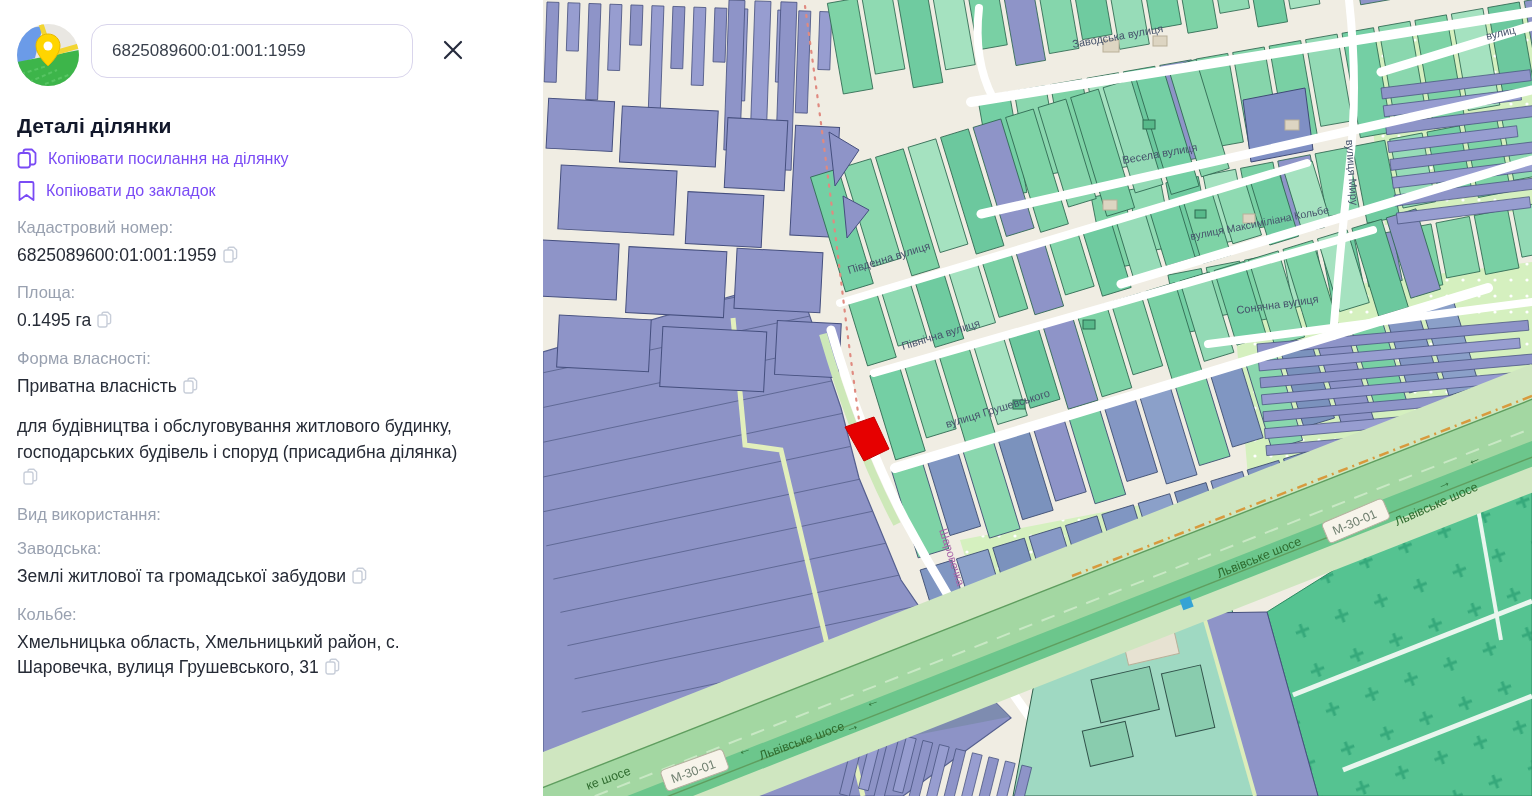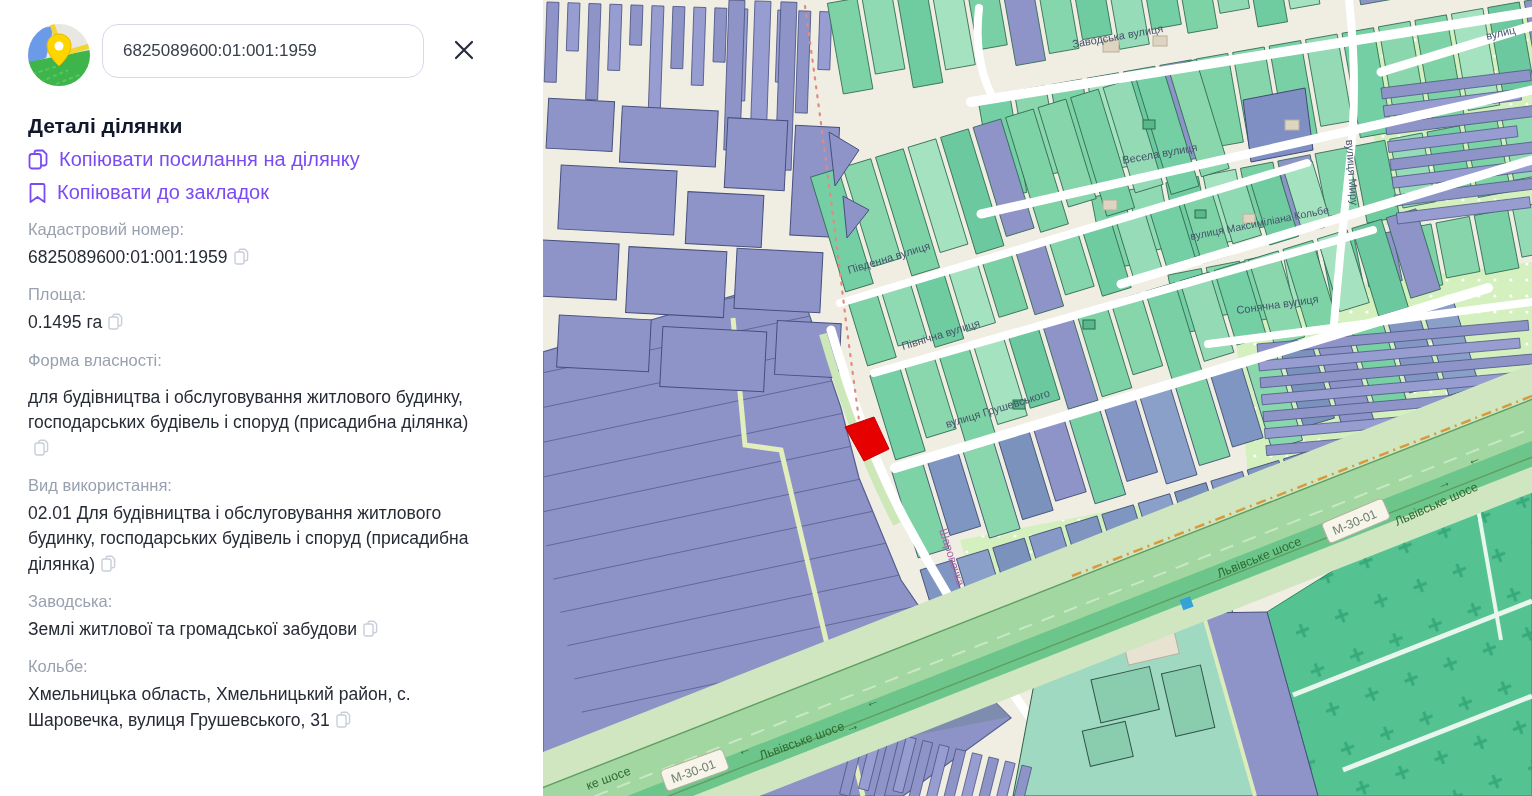--- a/index.html
+++ b/index.html
@@ -1,28 +1,28 @@
 <!DOCTYPE html>
 <html><head>
 <meta charset="utf-8">
 <style>
   html,body{margin:0;padding:0;}
   body{width:1532px;height:796px;overflow:hidden;background:#fff;
        font-family:"Liberation Sans",sans-serif;position:relative;}
-  .sidebar{position:absolute;left:12px;top:0;width:488px;height:796px;background:#ffffff;
+  .sidebar{position:absolute;left:1px;top:0;width:488px;height:796px;background:#ffffff;
            box-sizing:border-box;padding:24px 18px 0 16px;z-index:2;}
   .topbar{display:flex;align-items:flex-start;}
   .logo{width:62px;height:62px;flex:0 0 62px;}
   .search-wrap{flex:1;margin-left:12px;}
   .search-input{width:100%;box-sizing:border-box;height:54px;border:1.5px solid #d9d5ec;
       border-radius:16px;padding:0 20px;font-size:17px;color:#39404c;outline:none;
       font-family:"Liberation Sans",sans-serif;background:#fff;}
   .close-btn{background:none;border:none;padding:4px;margin:10px 2px 0 24px;cursor:pointer;line-height:0;}
   .page-title{font-size:21px;font-weight:700;color:#12182b;margin:28px 0 10px 0;}
-  .action-row{display:flex;align-items:center;gap:11px;color:#7a4bf5;font-size:20px;
+  .action-row{display:flex;align-items:center;gap:11px;color:#7a4bf5;font-size:16px;
       margin:0 0 10px 0;cursor:pointer;}
   .action-row svg{flex:0 0 auto;}
   .fields{margin-top:16px;}
   .field{margin-bottom:15px;}
   .f-label{font-size:16.5px;color:#99a1b0;margin-bottom:6px;}
   .f-value{font-size:17.5px;color:#262b36;line-height:1.45;max-width:505px;}
   .cicon{margin-left:6px;vertical-align:-2px;}
   .map-area{position:absolute;left:543px;top:0;width:989px;height:796px;background:#f0ede3;z-index:1;}
   .slabel{font-size:11px;fill:#46536b;}
   .slabel-sm{font-size:10.5px;fill:#46536b;}
@@ -88,33 +88,33 @@
     </div>
     <div class="field">
       <div class="f-label">Площа:</div>
       <div class="f-value"><span>0.1495 га</span><svg class="cicon" width="15" height="17" viewBox="0 0 15 17">
             <rect x="1" y="4" width="9" height="12" rx="2" fill="none" stroke="#c8ced9" stroke-width="1.4"></rect>
             <path d="M5 4 V3 a1.8 1.8 0 0 1 1.8 -1.8 h4 l2.8 2.8 v7 a1.8 1.8 0 0 1 -1.8 1.8 h-1.6" fill="none" stroke="#c8ced9" stroke-width="1.4"></path>
           </svg></div>
     </div>
     <div class="field">
       <div class="f-label">Форма власності:</div>
+      <div class="f-value"><span>Приватна власність</span><svg class="cicon" width="15" height="17" viewBox="0 0 15 17">
+            <rect x="1" y="4" width="9" height="12" rx="2" fill="none" stroke="#c8ced9" stroke-width="1.4"></rect>
+            <path d="M5 4 V3 a1.8 1.8 0 0 1 1.8 -1.8 h4 l2.8 2.8 v7 a1.8 1.8 0 0 1 -1.8 1.8 h-1.6" fill="none" stroke="#c8ced9" stroke-width="1.4"></path>
+          </svg></div>
     </div>
     <div class="field">
       <div class="f-value"><span>для будівництва і обслуговування житлового будинку, господарських будівель і споруд (присадибна ділянка)</span><svg class="cicon" width="15" height="17" viewBox="0 0 15 17">
             <rect x="1" y="4" width="9" height="12" rx="2" fill="none" stroke="#c8ced9" stroke-width="1.4"></rect>
             <path d="M5 4 V3 a1.8 1.8 0 0 1 1.8 -1.8 h4 l2.8 2.8 v7 a1.8 1.8 0 0 1 -1.8 1.8 h-1.6" fill="none" stroke="#c8ced9" stroke-width="1.4"></path>
           </svg></div>
     </div>
     <div class="field">
       <div class="f-label">Вид використання:</div>
-      <div class="f-value"><span>02.01 Для будівництва і обслуговування житлового будинку, господарських будівель і споруд (присадибна ділянка)</span><svg class="cicon" width="15" height="17" viewBox="0 0 15 17">
-            <rect x="1" y="4" width="9" height="12" rx="2" fill="none" stroke="#c8ced9" stroke-width="1.4"></rect>
-            <path d="M5 4 V3 a1.8 1.8 0 0 1 1.8 -1.8 h4 l2.8 2.8 v7 a1.8 1.8 0 0 1 -1.8 1.8 h-1.6" fill="none" stroke="#c8ced9" stroke-width="1.4"></path>
-          </svg></div>
     </div>
     <div class="field">
       <div class="f-label">Заводська:</div>
       <div class="f-value"><span>Землі житлової та громадської забудови</span><svg class="cicon" width="15" height="17" viewBox="0 0 15 17">
             <rect x="1" y="4" width="9" height="12" rx="2" fill="none" stroke="#c8ced9" stroke-width="1.4"></rect>
             <path d="M5 4 V3 a1.8 1.8 0 0 1 1.8 -1.8 h4 l2.8 2.8 v7 a1.8 1.8 0 0 1 -1.8 1.8 h-1.6" fill="none" stroke="#c8ced9" stroke-width="1.4"></path>
           </svg></div>
     </div>
     <div class="field">
       <div class="f-label">Кольбе:</div>

